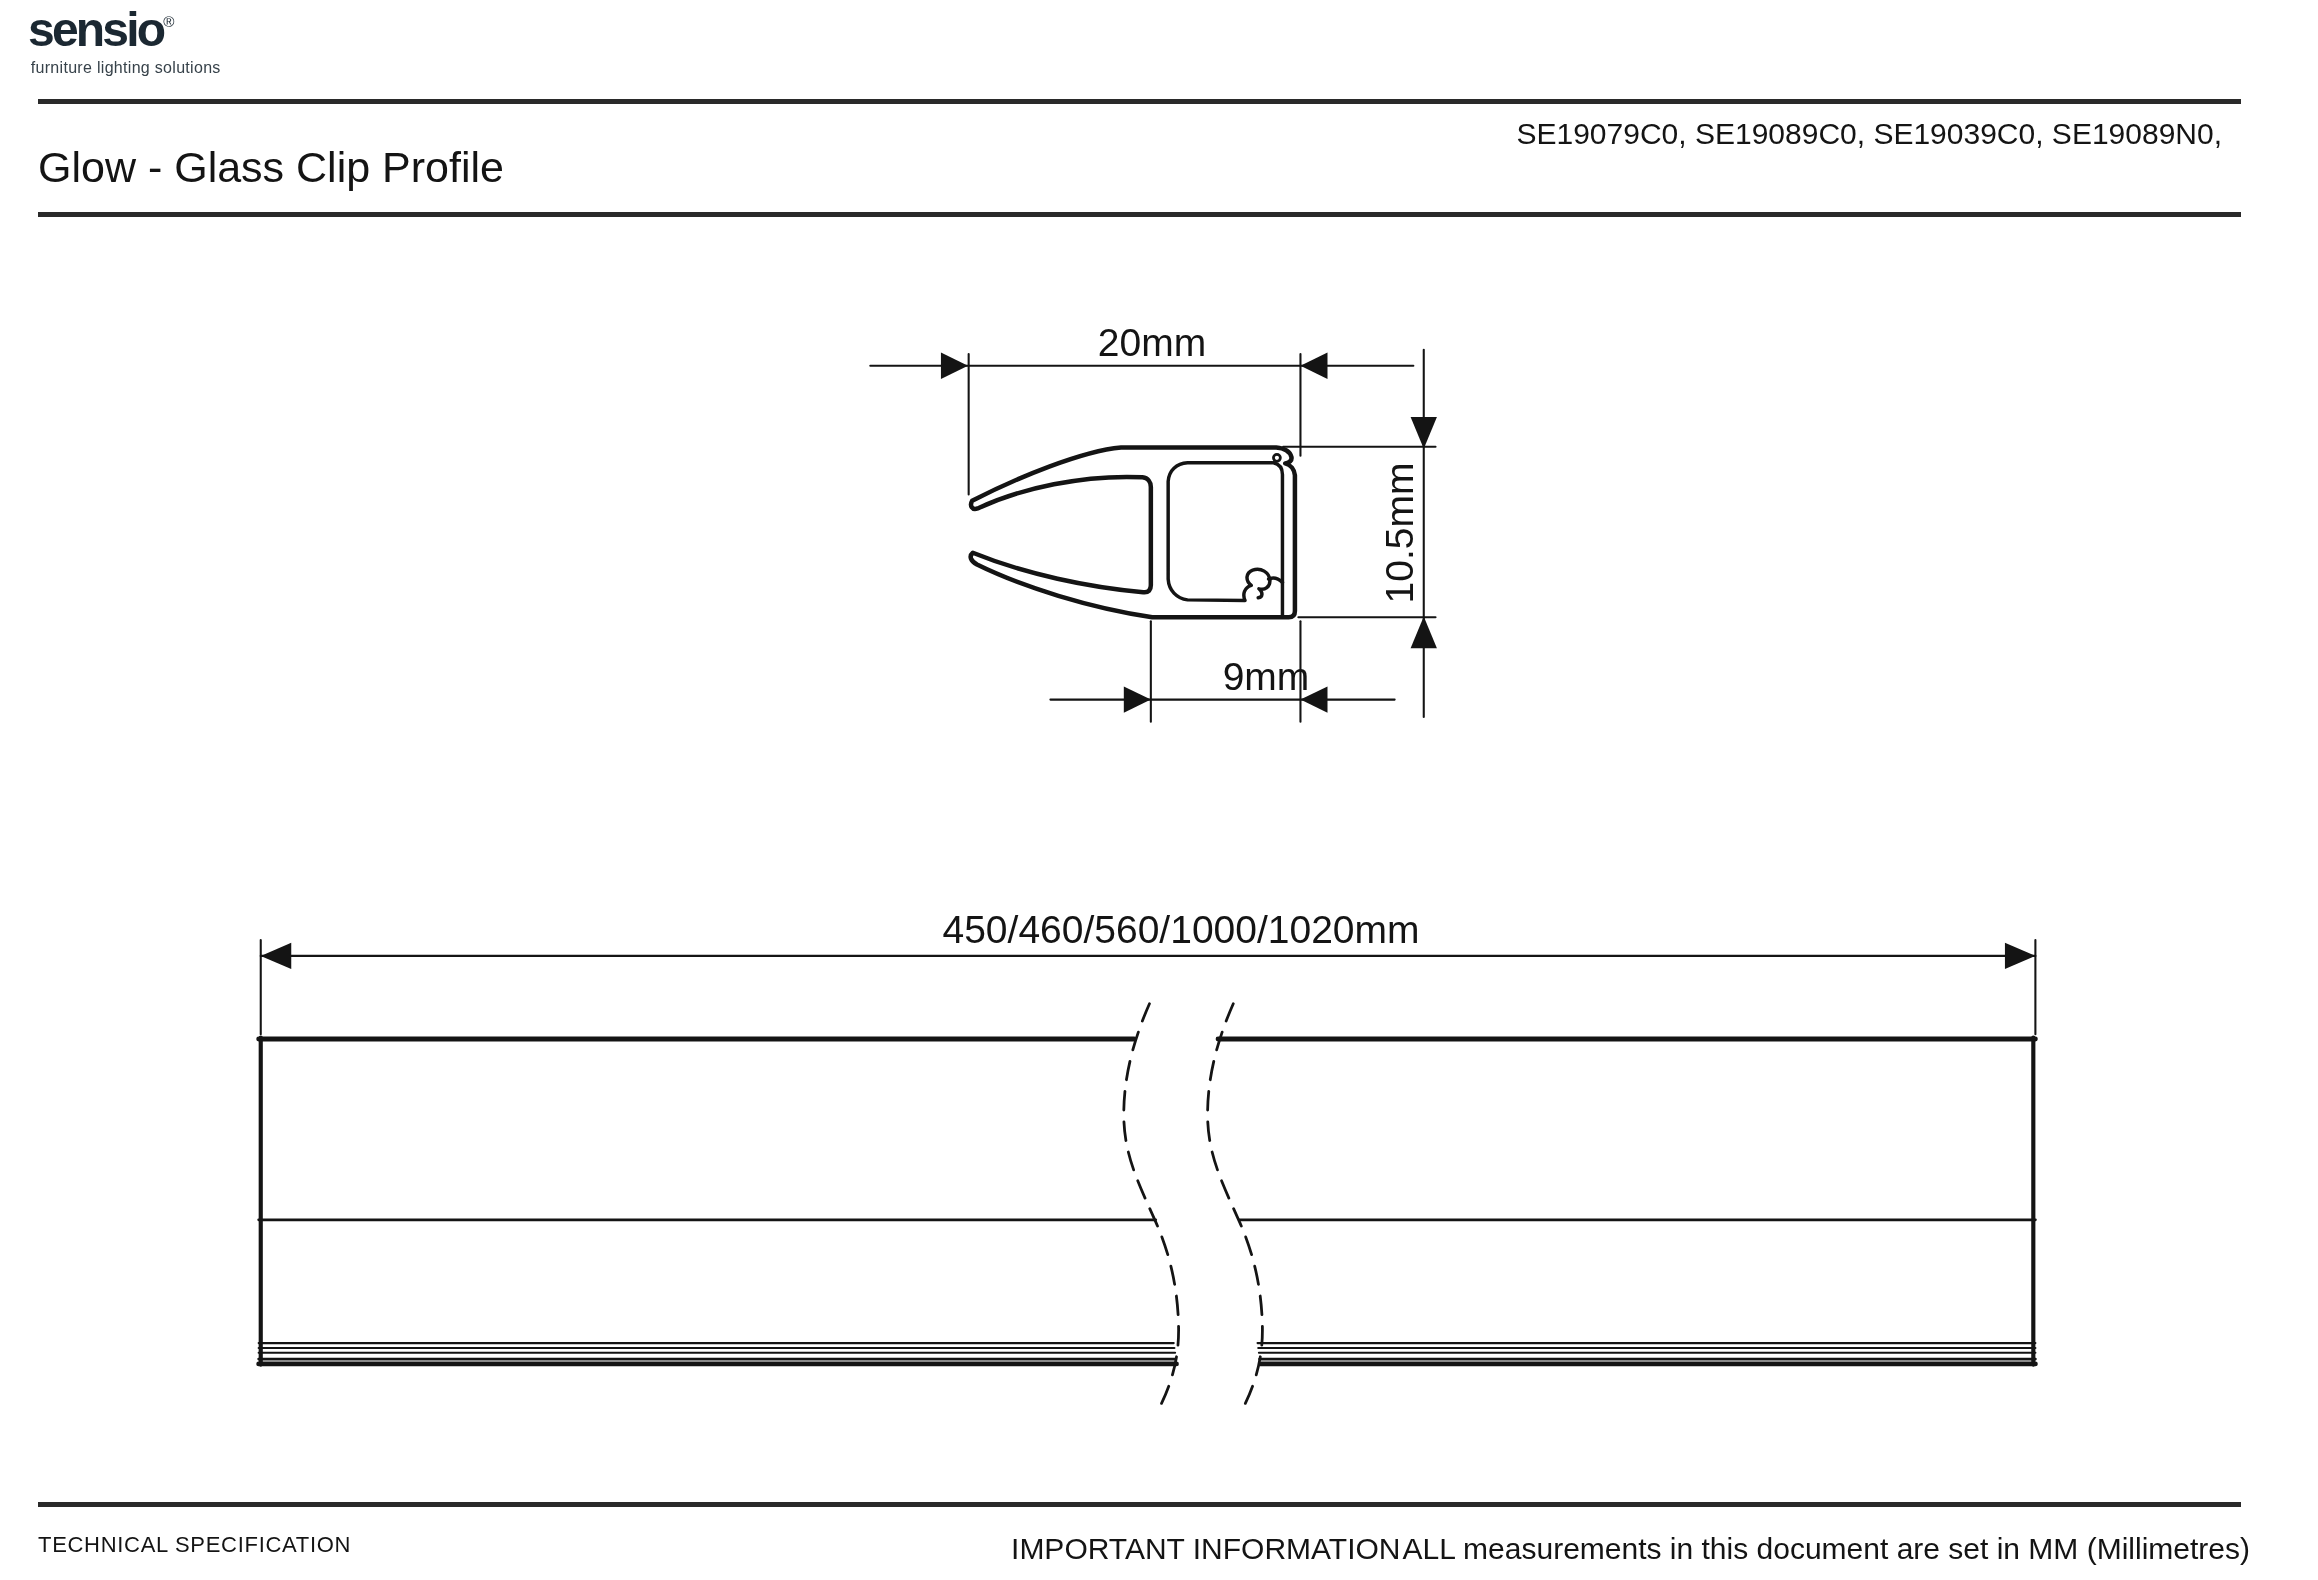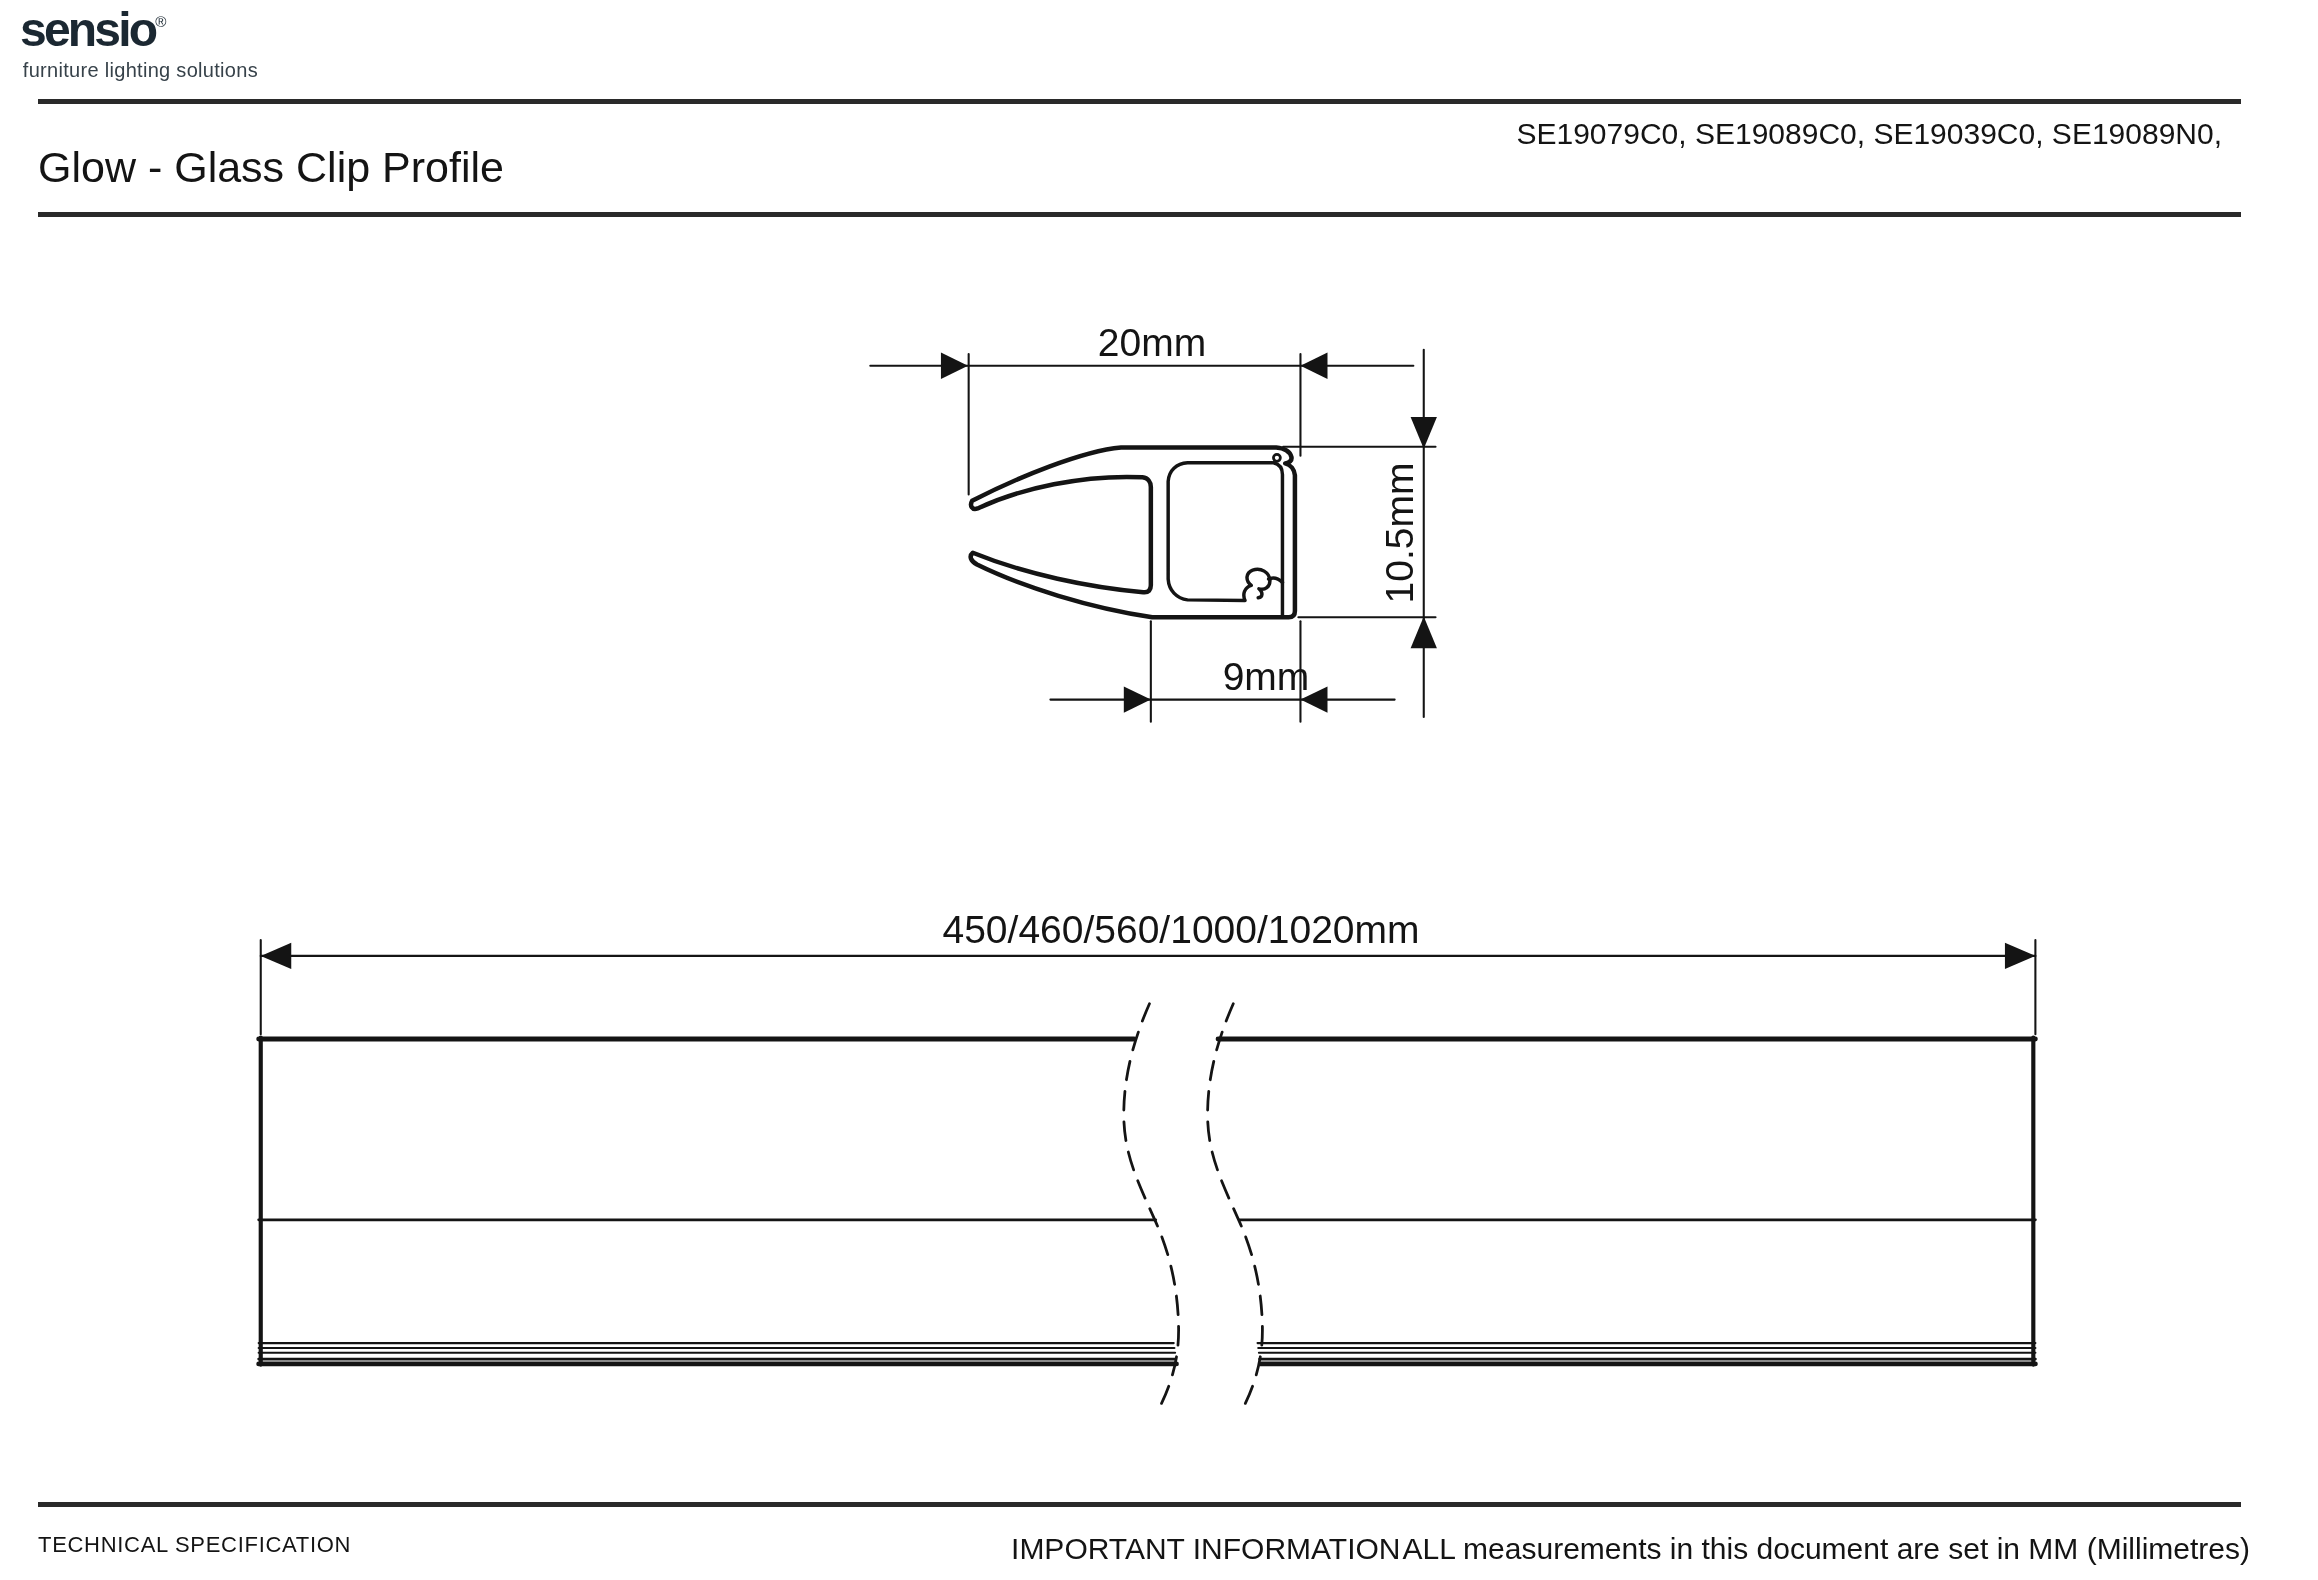--- a/index.html
+++ b/index.html
@@ -2,32 +2,32 @@
 <html style="font-size:11px"><head>
 <meta charset="utf-8">
 <style>
   html,body{margin:0;padding:0;background:#ffffff;}
   body{
     width:2319px;height:1580px;position:relative;overflow:hidden;
     font-family:"Liberation Sans",sans-serif;color:#141414;
   }
   .abs{position:absolute;}
   
-  .logo{left:20px;top:5.5px;width:416px;}
+  .logo{left:28px;top:5.5px;width:416px;}
   .logo-word{
     position:relative;font-size:48px;font-weight:700;letter-spacing:-2.8px;
     color:#1b2832;line-height:1;display:inline-block;
   }
   .logo-dot{
     position:absolute;right:6.2px;top:15.2px;width:15.2px;height:21px;
     border-radius:50%;background:#74b62c;z-index:-1;
   }
   .logo-reg{font-size:15.2px;font-weight:400;vertical-align:19.4px;letter-spacing:0;}
   .logo-tagline{
-    position:absolute;left:2.8px;top:53px;font-size:20px;letter-spacing:0.3px;
+    position:absolute;left:2.8px;top:53px;font-size:16px;letter-spacing:0.3px;
     color:#37424a;white-space:nowrap;
   }
   .rule{left:38px;width:2203px;height:4.8px;background:#2a2a2a;}
   .rule-top{top:99px;}
   .rule-title{top:212px;}
   .rule-footer{top:1502px;}
   .page-title{left:38px;top:146px;font-size:43px;line-height:1;white-space:nowrap;}
   .codes{
     right:97px;top:111px;text-align:right;font-size:30px;line-height:46px;
     white-space:nowrap;

